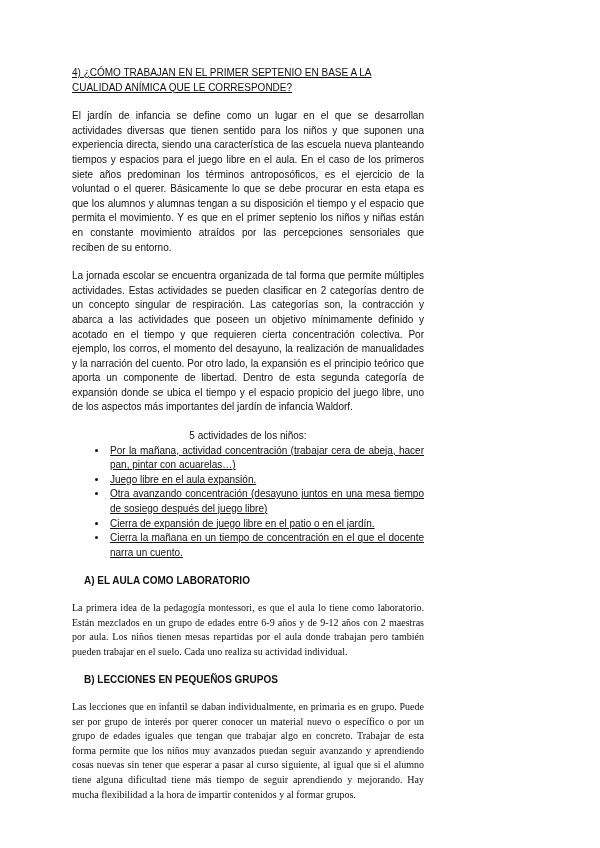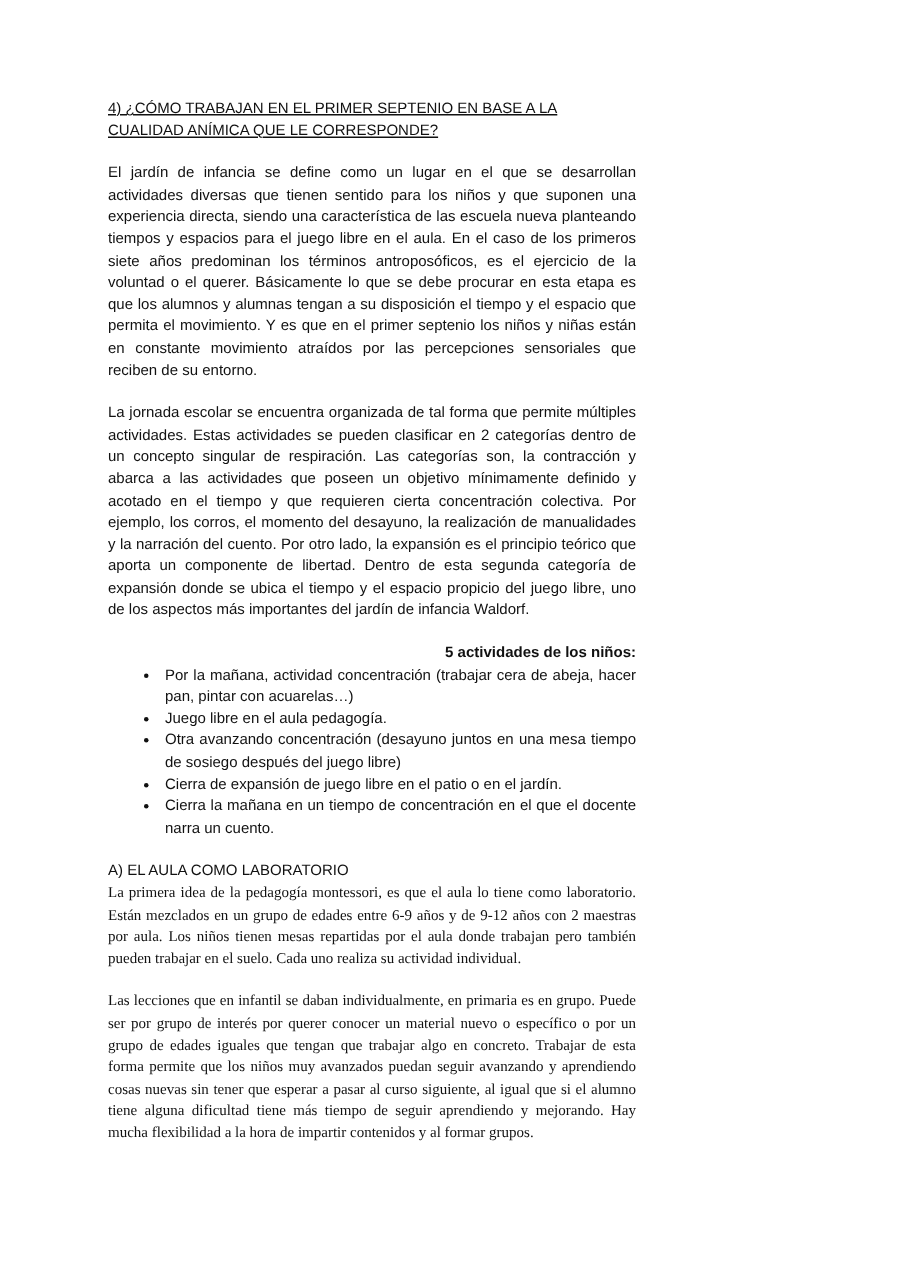--- a/index.html
+++ b/index.html
@@ -32,36 +32,36 @@
     text-decoration: underline;
     text-align: left;
     margin: 0 0 14px 0;
     font-weight: normal;
   }
   .para {
     margin: 0 0 14px 0;
   }
   .list-intro {
     margin: 0;
-    text-align: right;
-    font-weight: bold;
+    text-align: center;
   }
   ul.bullets {
     margin: 0 0 14px 0;
     padding: 0 0 0 36px;
     list-style: disc outside;
+    text-decoration: underline;
   }
   ul.bullets li {
     margin: 0;
     padding-left: 2px;
   }
   .subheading {
-    margin: 0;
+    margin: 12px;
     text-align: left;
-    font-weight: normal;
+    font-weight: bold;
   }
   .sub-para {
     margin: 0 0 14px 0;
     font-family: Liberation Serif, serif;
   }
 </style>
 </head>
 <body>
 
 <div class="page">
@@ -70,28 +70,29 @@
     <h2 class="heading">4) ¿CÓMO TRABAJAN EN EL PRIMER SEPTENIO EN BASE A LA CUALIDAD ANÍMICA QUE LE CORRESPONDE?</h2>
 
     <p class="para">El jardín de infancia se define como un lugar en el que se desarrollan actividades diversas que tienen sentido para los niños y que suponen una experiencia directa, siendo una característica de las escuela nueva planteando tiempos y espacios para el juego libre en el aula. En el caso de los primeros siete años predominan los términos antroposóficos, es el ejercicio de la voluntad o el querer. Básicamente lo que se debe procurar en esta etapa es que los alumnos y alumnas tengan a su disposición el tiempo y el espacio que permita el movimiento. Y es que en el primer septenio los niños y niñas están en constante movimiento atraídos por las percepciones sensoriales que reciben de su entorno.</p>
 
     <p class="para">La jornada escolar se encuentra organizada de tal forma que permite múltiples actividades. Estas actividades se pueden clasificar en 2 categorías dentro de un concepto singular de respiración. Las categorías son, la contracción y abarca a las actividades que poseen un objetivo mínimamente definido y acotado en el tiempo y que requieren cierta concentración colectiva. Por ejemplo, los corros, el momento del desayuno, la realización de manualidades y la narración del cuento. Por otro lado, la expansión es el principio teórico que aporta un componente de libertad. Dentro de esta segunda categoría de expansión donde se ubica el tiempo y el espacio propicio del juego libre, uno de los aspectos más importantes del jardín de infancia Waldorf.</p>
 
     <p class="list-intro">5 actividades de los niños:</p>
 
     <ul class="bullets">
       <li>Por la mañana, actividad concentración (trabajar cera de abeja, hacer pan, pintar con acuarelas…)</li>
-      <li>Juego libre en el aula pedagogía.</li>
+      <li>Juego libre en el aula expansión.</li>
       <li>Otra avanzando concentración (desayuno juntos en una mesa tiempo de sosiego después del juego libre)</li>
       <li>Cierra de expansión de juego libre en el patio o en el jardín.</li>
       <li>Cierra la mañana en un tiempo de concentración en el que el docente narra un cuento.</li>
     </ul>
 
 
     <p class="subheading">A) EL AULA COMO LABORATORIO</p>
 
     <p class="sub-para">La primera idea de la pedagogía montessori, es que el aula lo tiene como laboratorio. Están mezclados en un grupo de edades entre 6-9 años y de 9-12 años con 2 maestras por aula. Los niños tienen mesas repartidas por el aula donde trabajan pero también pueden trabajar en el suelo. Cada uno realiza su actividad individual.</p>
 
+    <p class="subheading">B) LECCIONES EN PEQUEÑOS GRUPOS</p>
 
     <p class="sub-para">Las lecciones que en infantil se daban individualmente, en primaria es en grupo. Puede ser por grupo de interés por querer conocer un material nuevo o específico o por un grupo de edades iguales que tengan que trabajar algo en concreto. Trabajar de esta forma permite que los niños muy avanzados puedan seguir avanzando y aprendiendo cosas nuevas sin tener que esperar a pasar al curso siguiente, al igual que si el alumno tiene alguna dificultad tiene más tiempo de seguir aprendiendo y mejorando. Hay mucha flexibilidad a la hora de impartir contenidos y al formar grupos.</p>
 
   </div>
 </div>
 
 </body></html>

